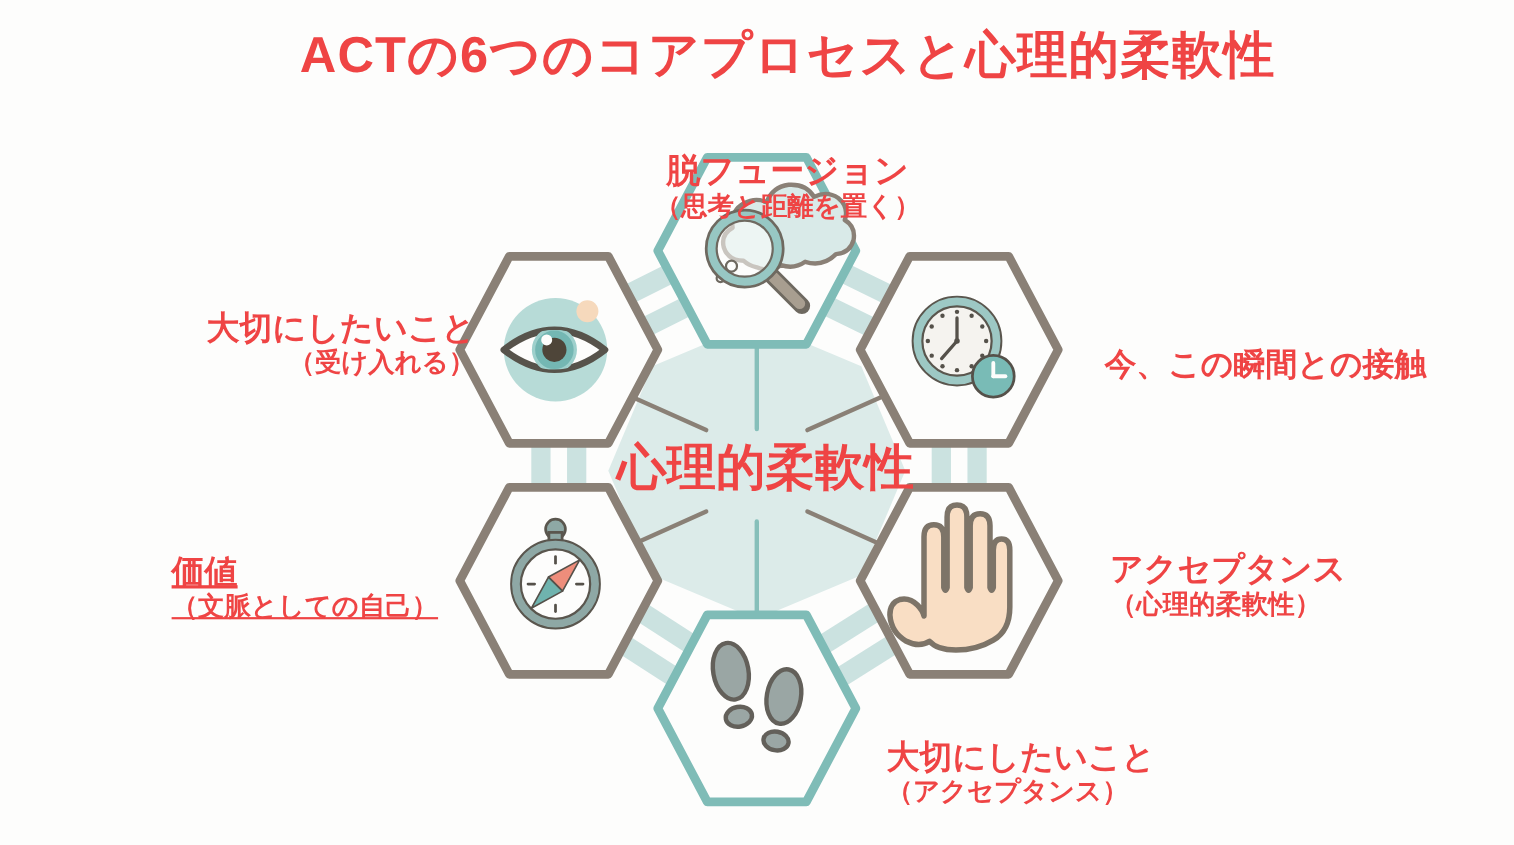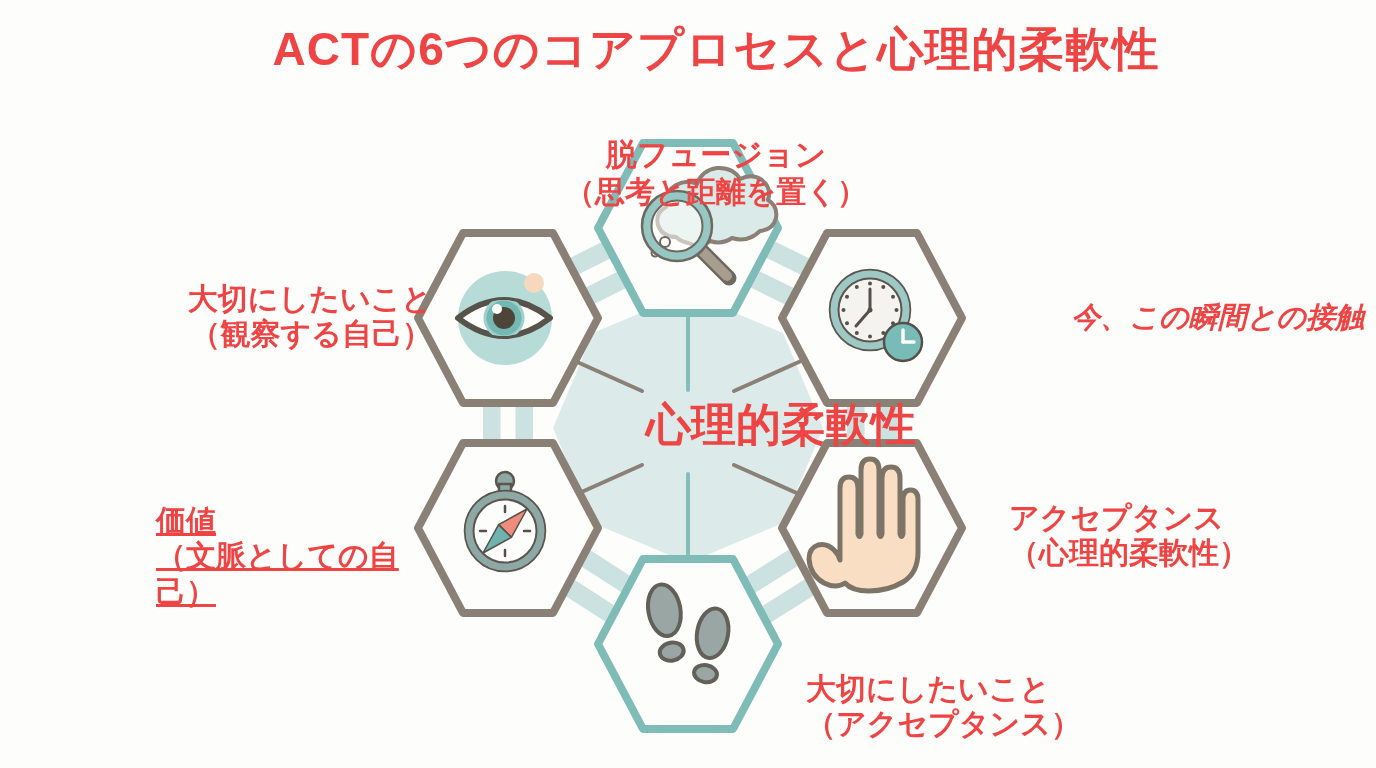--- a/index.html
+++ b/index.html
@@ -5,30 +5,30 @@
   html,body{margin:0;padding:0;background:#fdfdfc;}
   #stage{
     position:relative;width:1376px;height:768px;overflow:hidden;
     background:#fdfdfc;
     font-family:"Liberation Sans","DejaVu Sans",sans-serif;
     color:#1c1c1c;
   }
   #diagram-svg{position:absolute;left:0;top:0;}
   .lbl{position:absolute;font-weight:800;color:#ef4444;line-height:1.18;padding-left:28px;}
   .lbl .main{font-size:30px;}
-  .lbl .sub{font-size:30px;}
+  .lbl .sub{font-size:24px;}
   #title{left:0;top:22px;width:1376px;text-align:center;font-size:46px;font-weight:800;letter-spacing:1px;}
   #lbl-defusion{left:438px;top:104px;width:500px;text-align:center;margin-top:33px;}
   #lbl-defusion .main{font-size:31px;}
-  #lbl-present{left:976px;top:300px;width:360px;text-align:right;font-size:29px;font-style:italic;}
+  #lbl-present{left:976px;top:315px;width:360px;text-align:left;font-size:29px;}
   #lbl-acceptance{left:981px;top:503px;width:320px;text-align:left;font-family:Liberation Mono, monospace;}
   #lbl-committed{left:778px;top:671px;width:330px;text-align:left;}
   #lbl-values{left:128px;top:503px;width:276px;text-align:left;text-decoration:underline;}
   #lbl-selfcontext{left:128px;top:281px;width:276px;text-align:right;}
-  #lbl-center{left:488px;top:402px;width:400px;text-align:right;font-size:45px;font-weight:800;line-height:1.0;}
+  #lbl-center{left:468px;top:402px;width:400px;text-align:center;font-size:45px;font-weight:800;line-height:1.0;}
 </style>
 </head>
 <body>
 
 <div id="stage">
 
   <svg id="diagram-svg" width="1376" height="768" viewBox="0 0 1376 768">
 
     <defs>
       <clipPath id="eyeClip">
@@ -201,16 +201,16 @@
     <div class="sub">（アクセプタンス）</div>
   </div>
 
   <div id="lbl-values" class="lbl">
     <div class="main">価値</div>
     <div class="sub">（文脈としての自己）</div>
   </div>
 
   <div id="lbl-selfcontext" class="lbl">
     <div class="main">大切にしたいこと</div>
-    <div class="sub">（観察する自己）</div>
+    <div class="sub">（受け入れる）</div>
   </div>
 
 </div>
 
 </body></html>

